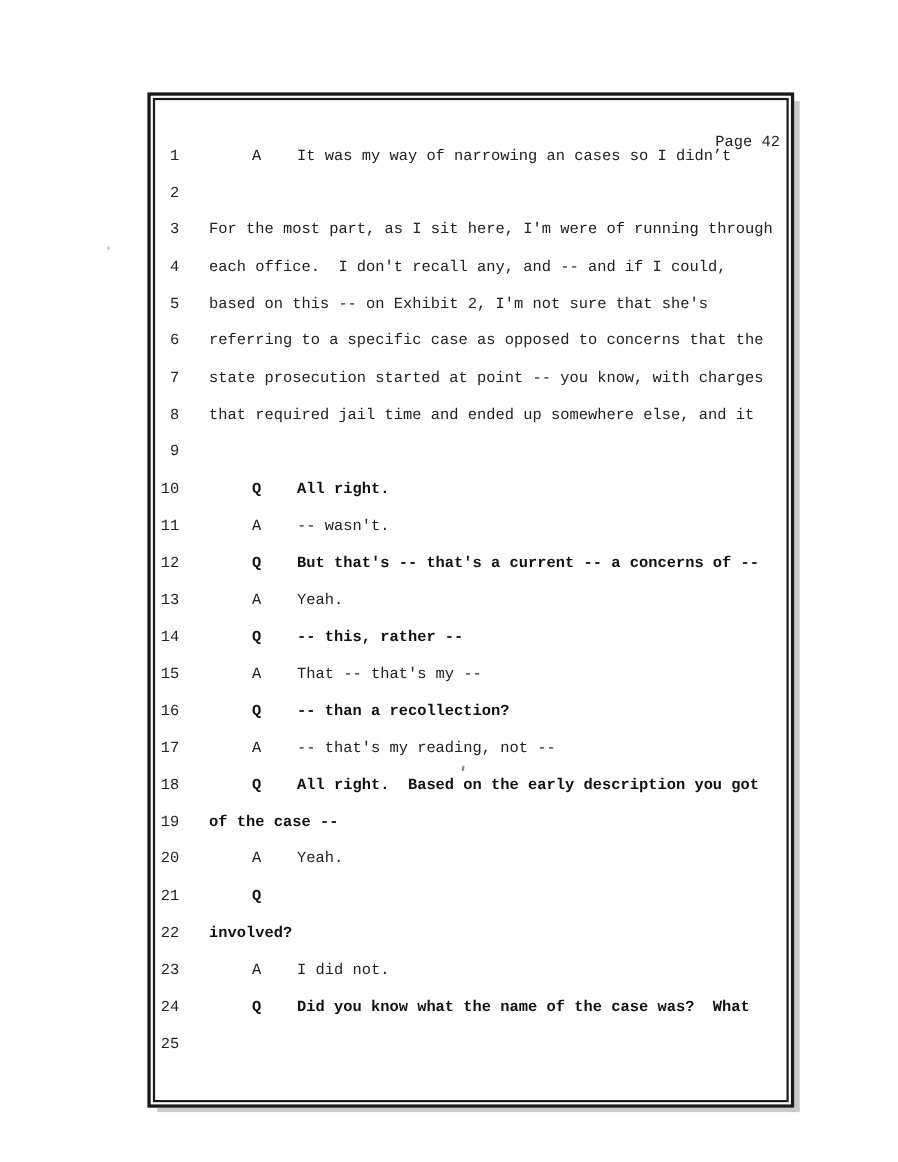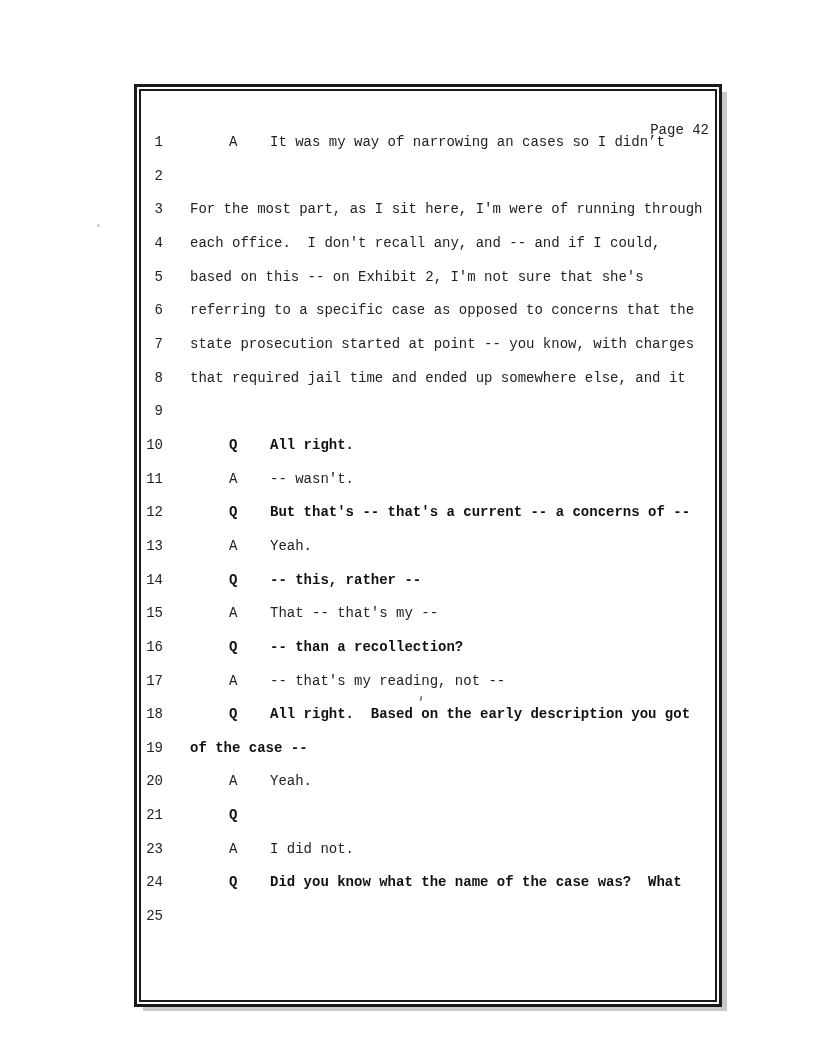--- a/index.html
+++ b/index.html
@@ -179,20 +179,25 @@
   </div>
           <div class="line">
     <span class="num">20</span>
     <span class="speaker">A</span>
     <span class="text">Yeah.</span>
   </div>
           <div class="line bold">
     <span class="num">21</span>
     <span class="speaker">Q</span>
   </div>
+          <div class="line bold wrap">
+    <span class="num">22</span>
+    <span class="speaker"></span>
+    <span class="text">involved?</span>
+  </div>
           <div class="line">
     <span class="num">23</span>
     <span class="speaker">A</span>
     <span class="text">I did not.</span>
   </div>
           <div class="line bold">
     <span class="num">24</span>
     <span class="speaker">Q</span>
     <span class="text">Did you know what the name of the case was?  What</span>
   </div>

